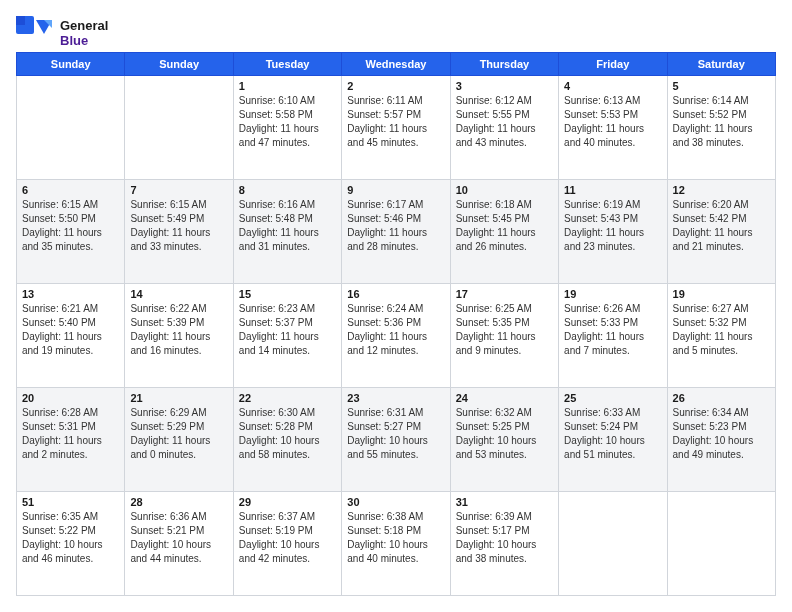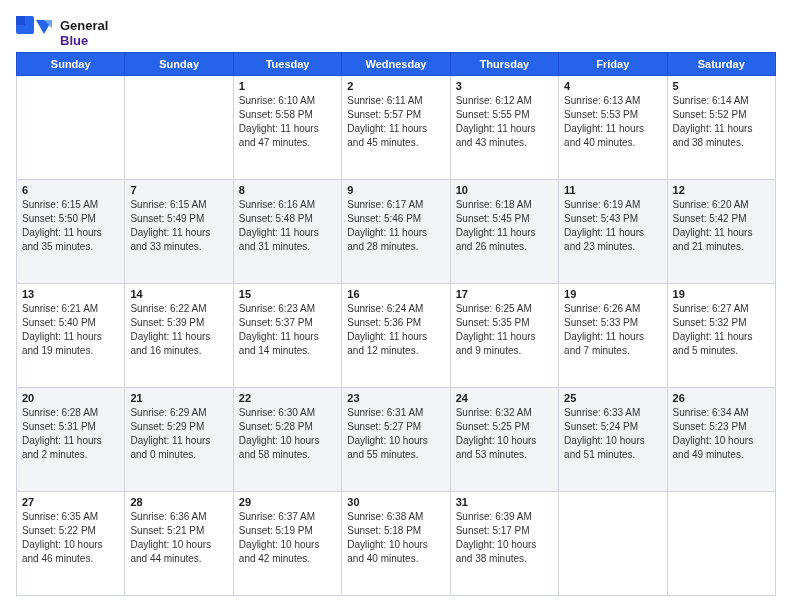--- a/index.html
+++ b/index.html
@@ -230,21 +230,21 @@
             <span class="day-num">25</span>
             <div class="day-info">Sunrise: 6:33 AM<br>Sunset: 5:24 PM<br>Daylight: 10 hours and 51 minutes.</div>
           </td>
           <td class="row-shade">
             <span class="day-num">26</span>
             <div class="day-info">Sunrise: 6:34 AM<br>Sunset: 5:23 PM<br>Daylight: 10 hours and 49 minutes.</div>
           </td>
         </tr>
         <tr>
           <td class="row-white">
-            <span class="day-num">27</span>
+            <span class="day-num">51</span>
             <div class="day-info">Sunrise: 6:35 AM<br>Sunset: 5:22 PM<br>Daylight: 10 hours and 46 minutes.</div>
           </td>
           <td class="row-white">
             <span class="day-num">28</span>
             <div class="day-info">Sunrise: 6:36 AM<br>Sunset: 5:21 PM<br>Daylight: 10 hours and 44 minutes.</div>
           </td>
           <td class="row-white">
             <span class="day-num">29</span>
             <div class="day-info">Sunrise: 6:37 AM<br>Sunset: 5:19 PM<br>Daylight: 10 hours and 42 minutes.</div>
           </td>

